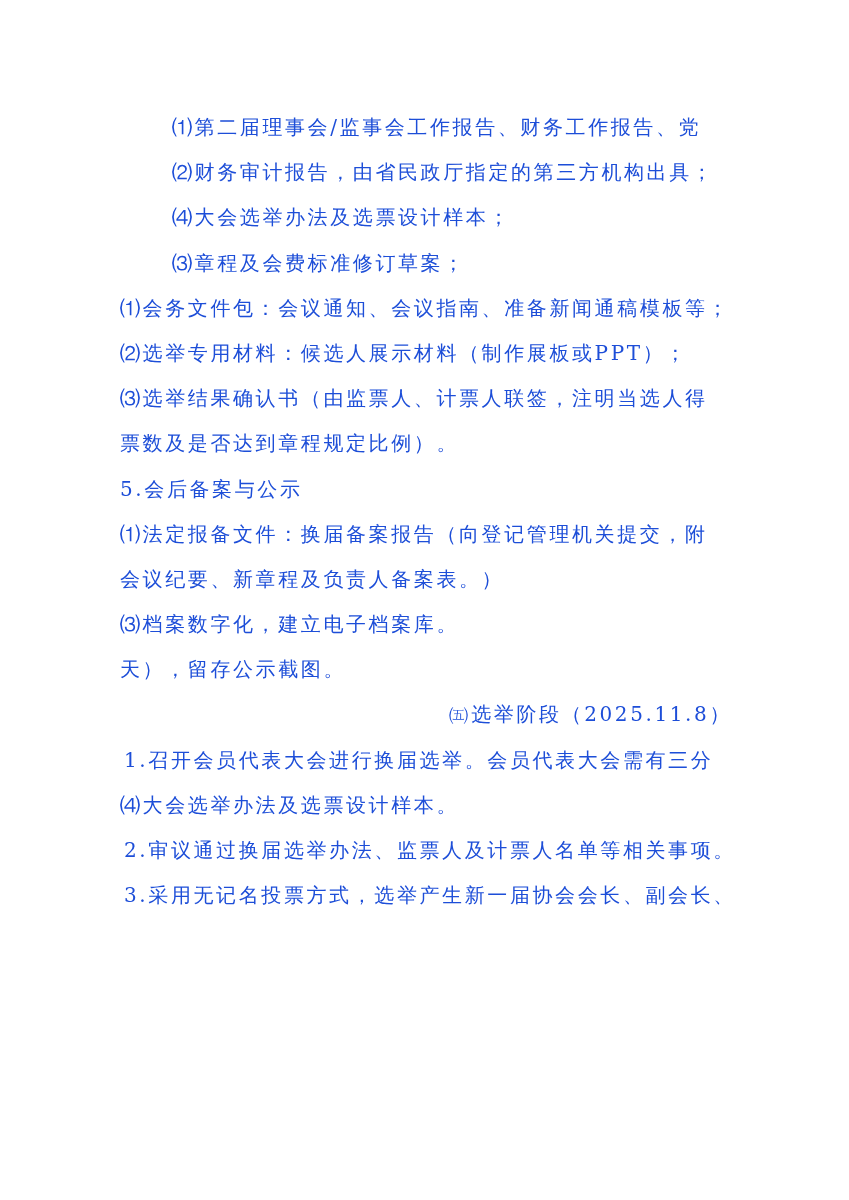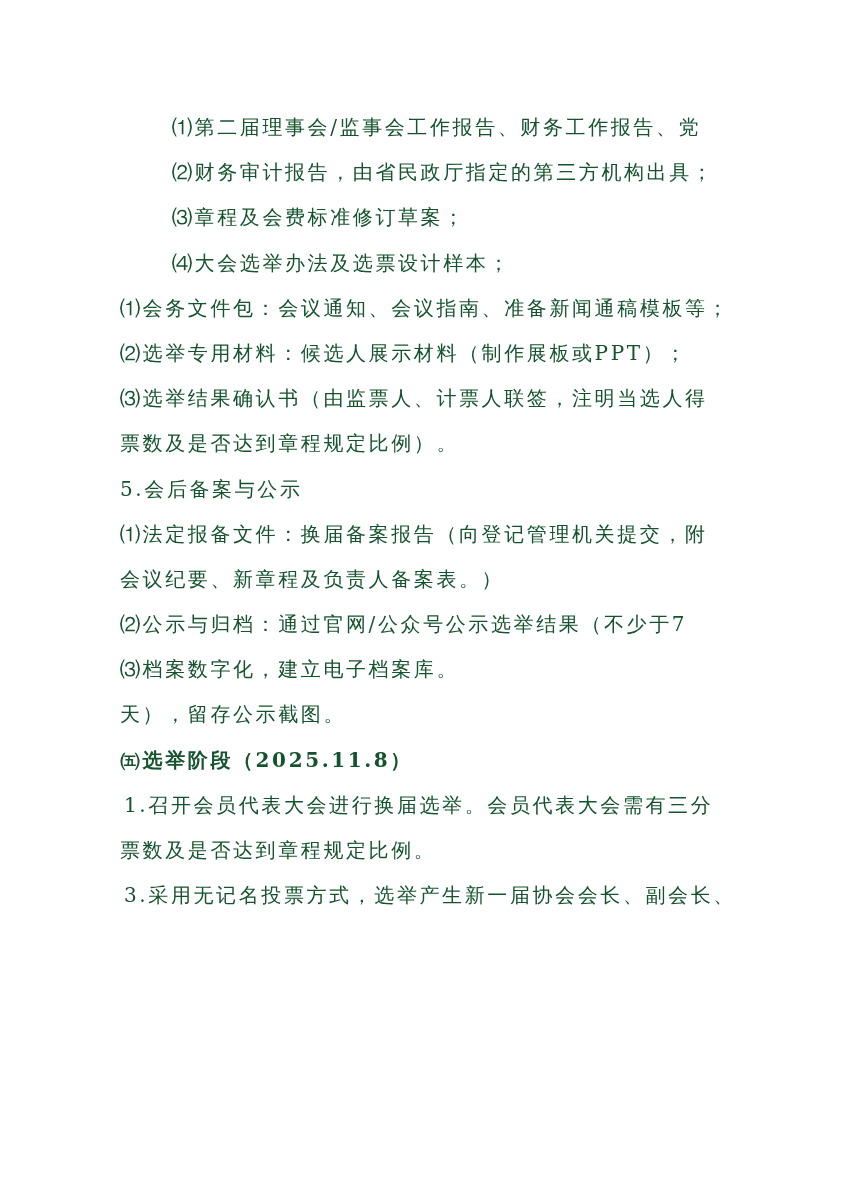--- a/index.html
+++ b/index.html
@@ -3,48 +3,48 @@
   <meta charset="utf-8">
   <style>
     html, body { margin: 0; padding: 0; background: #ffffff; }
     body { width: 849px; height: 1200px; position: relative; overflow: hidden; }
     .page {
       position: absolute;
       left: 120px;
       top: 105px;
       width: 612px;
       font-family: "DejaVu Serif", "Liberation Serif", serif;
-      color: #14532d;
+      color: #1d4ed8;
       font-size: 20px;
       letter-spacing: 2.6px;
     }
     .line {
       height: 45.2px;
       line-height: 45.2px;
       white-space: nowrap;
     }
     .ind { padding-left: 52px; }
     .ind-s { padding-left: 4px; }
-    .bold { font-weight: bold; }
+    .bold { font-weight: normal; text-align: right; }
   </style>
 </head>
 <body>
 
 <div class="page">
   <div class="line ind">⑴第二届理事会/监事会工作报告、财务工作报告、党</div>
   <div class="line ind">⑵财务审计报告，由省民政厅指定的第三方机构出具；</div>
+  <div class="line ind">⑷大会选举办法及选票设计样本；</div>
   <div class="line ind">⑶章程及会费标准修订草案；</div>
-  <div class="line ind">⑷大会选举办法及选票设计样本；</div>
   <div class="line">⑴会务文件包：会议通知、会议指南、准备新闻通稿模板等；</div>
   <div class="line">⑵选举专用材料：候选人展示材料（制作展板或PPT）；</div>
   <div class="line">⑶选举结果确认书（由监票人、计票人联签，注明当选人得</div>
   <div class="line">票数及是否达到章程规定比例）。</div>
   <div class="line">5.会后备案与公示</div>
   <div class="line">⑴法定报备文件：换届备案报告（向登记管理机关提交，附</div>
   <div class="line">会议纪要、新章程及负责人备案表。）</div>
-  <div class="line">⑵公示与归档：通过官网/公众号公示选举结果（不少于7</div>
   <div class="line">⑶档案数字化，建立电子档案库。</div>
   <div class="line">天），留存公示截图。</div>
   <div class="line bold">㈤选举阶段（2025.11.8）</div>
   <div class="line ind-s">1.召开会员代表大会进行换届选举。会员代表大会需有三分</div>
-  <div class="line">票数及是否达到章程规定比例。</div>
+  <div class="line">⑷大会选举办法及选票设计样本。</div>
+  <div class="line ind-s">2.审议通过换届选举办法、监票人及计票人名单等相关事项。</div>
   <div class="line ind-s">3.采用无记名投票方式，选举产生新一届协会会长、副会长、</div>
 </div>
 
 </body></html>

